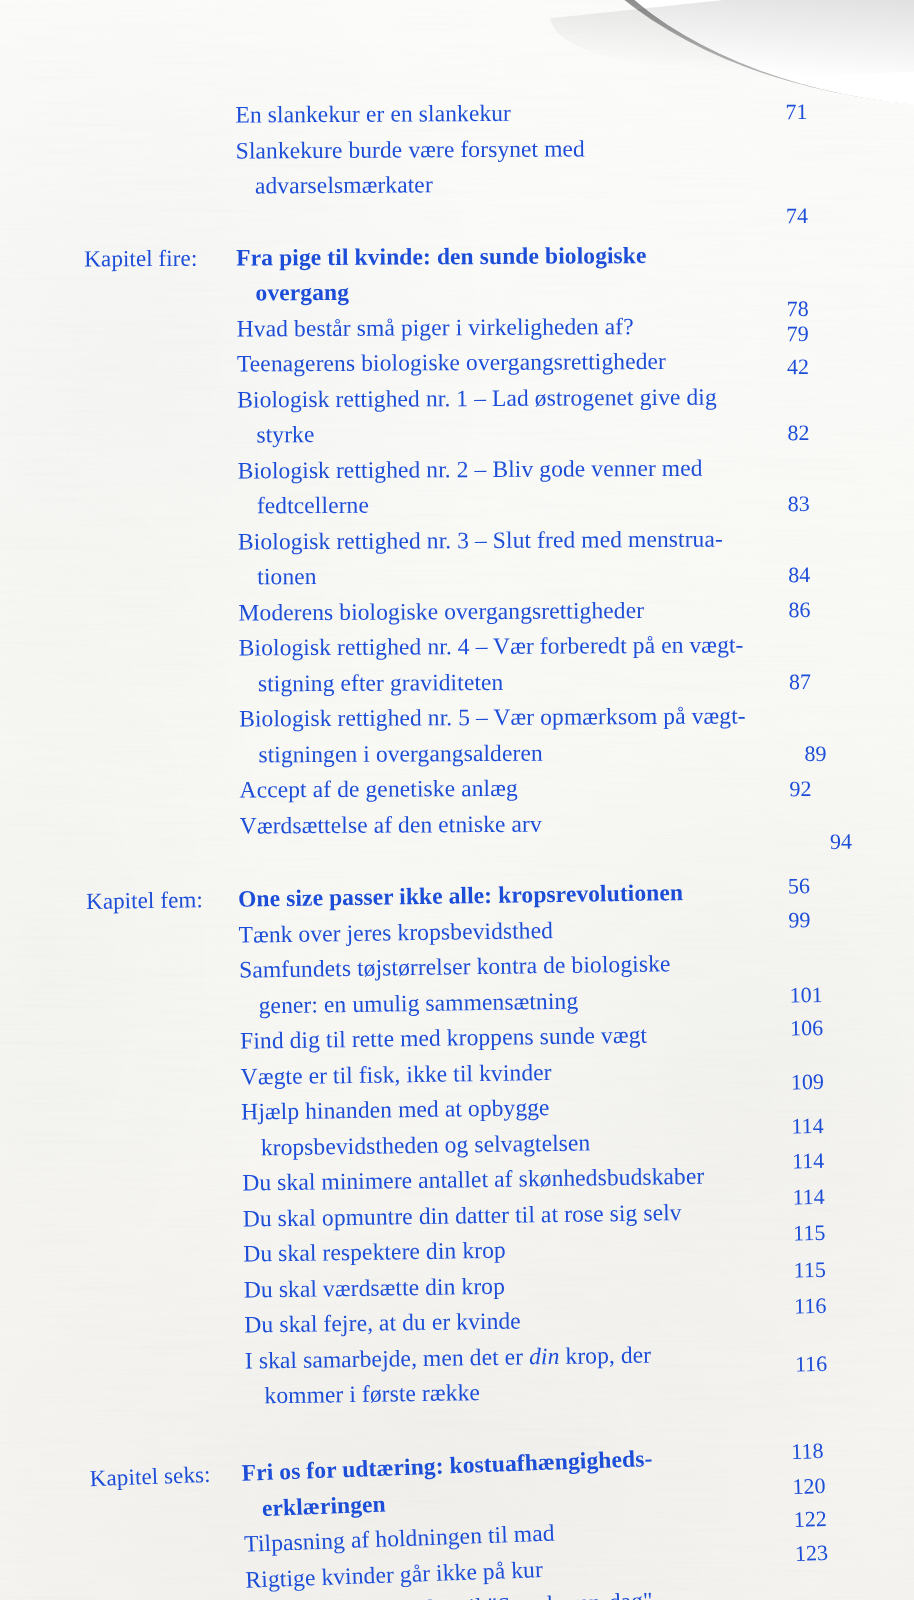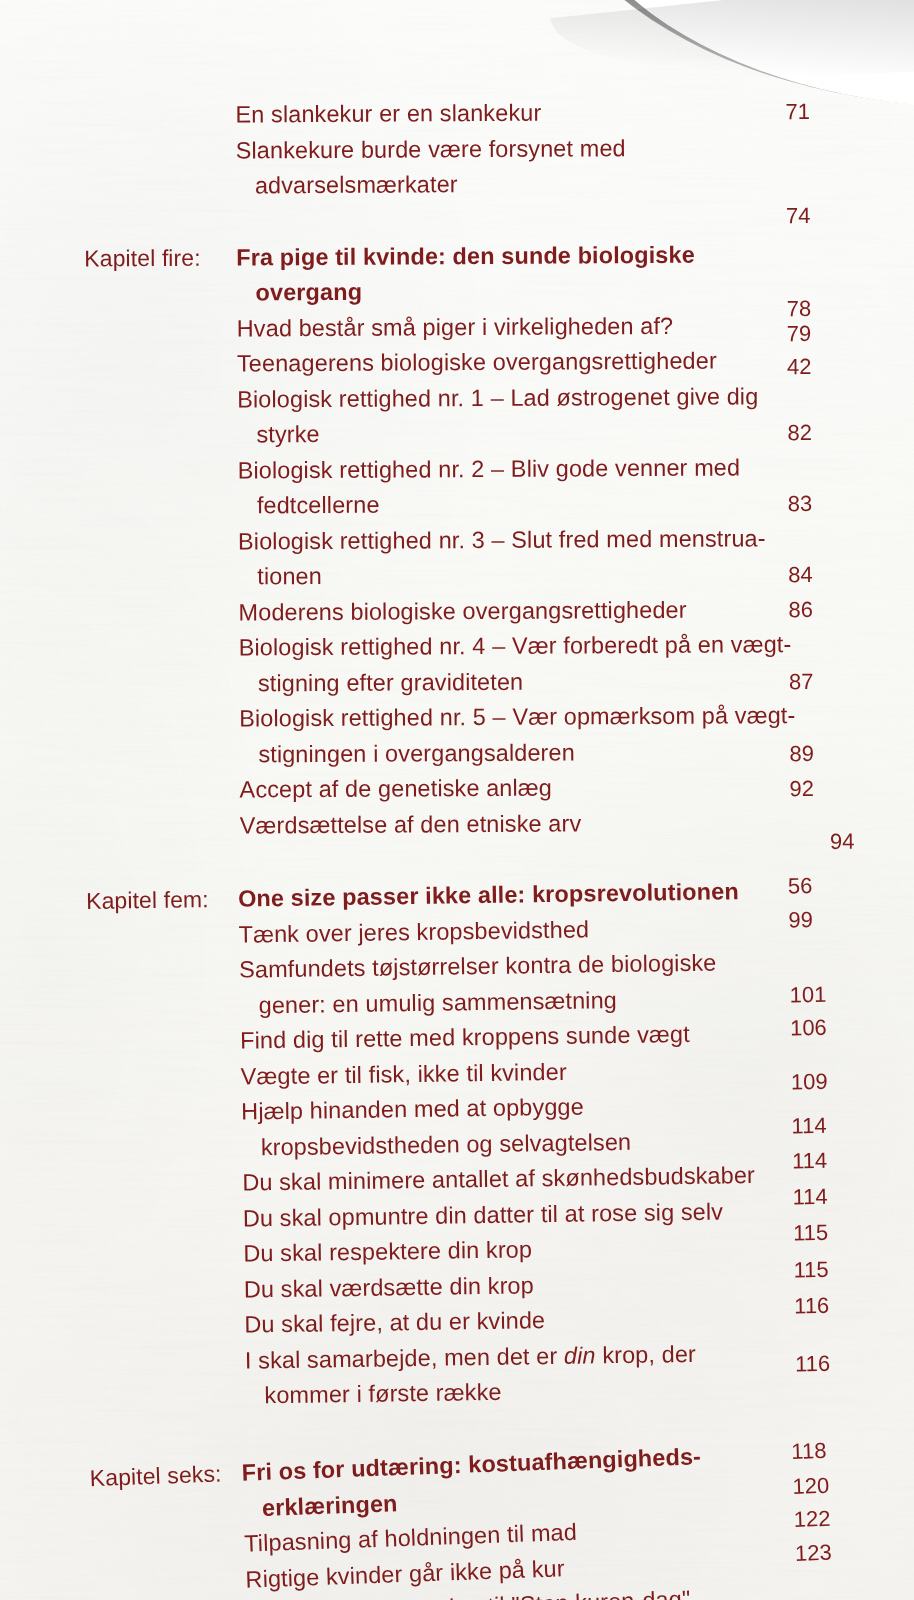--- a/index.html
+++ b/index.html
@@ -7,22 +7,22 @@
     margin: 0;
     padding: 0;
     background: #ffffff;
   }
   .page {
     position: relative;
     width: 914px;
     height: 1600px;
     overflow: hidden;
     background: #fdfdfc;
-    font-family: Liberation Sans, sans-serif;
-    color: #7f1d1d;
+    font-family: Liberation Serif, serif;
+    color: #1d4ed8;
   }
   
   .paper-texture {
     position: absolute;
     inset: 0;
     pointer-events: none;
     background:
       radial-gradient(ellipse 60% 40% at 14% 22%, rgba(0,0,0,0.022), rgba(0,0,0,0) 70%),
       radial-gradient(ellipse 50% 35% at 82% 68%, rgba(0,0,0,0.020), rgba(0,0,0,0) 70%),
       radial-gradient(ellipse 70% 30% at 45% 92%, rgba(0,0,0,0.018), rgba(0,0,0,0) 72%),
@@ -249,21 +249,21 @@
           <span class="page-num skew-b" style="top:1px;">87</span>
         </div>
         <div class="toc-row">
           <span class="chapter-label"></span>
           <span class="entry-text">Biologisk rettighed nr. 5 – Vær opmærksom på vægt-</span>
           <span class="page-num skew-b"></span>
         </div>
         <div class="toc-row">
           <span class="chapter-label"></span>
           <span class="entry-text indent">stigningen i overgangsalderen</span>
-          <span class="page-num skew-b" style="top:2px;">89</span>
+          <span class="page-num skew-b" style="top:2px;margin-left:15px;">89</span>
         </div>
         <div class="toc-row">
           <span class="chapter-label"></span>
           <span class="entry-text">Accept af de genetiske anlæg</span>
           <span class="page-num skew-b" style="top:2px;">92</span>
         </div>
         <div class="toc-row">
           <span class="chapter-label"></span>
           <span class="entry-text">Værdsættelse af den etniske arv</span>
           <span class="page-num skew-b" style="top:19px;margin-left:40px;">94</span>

